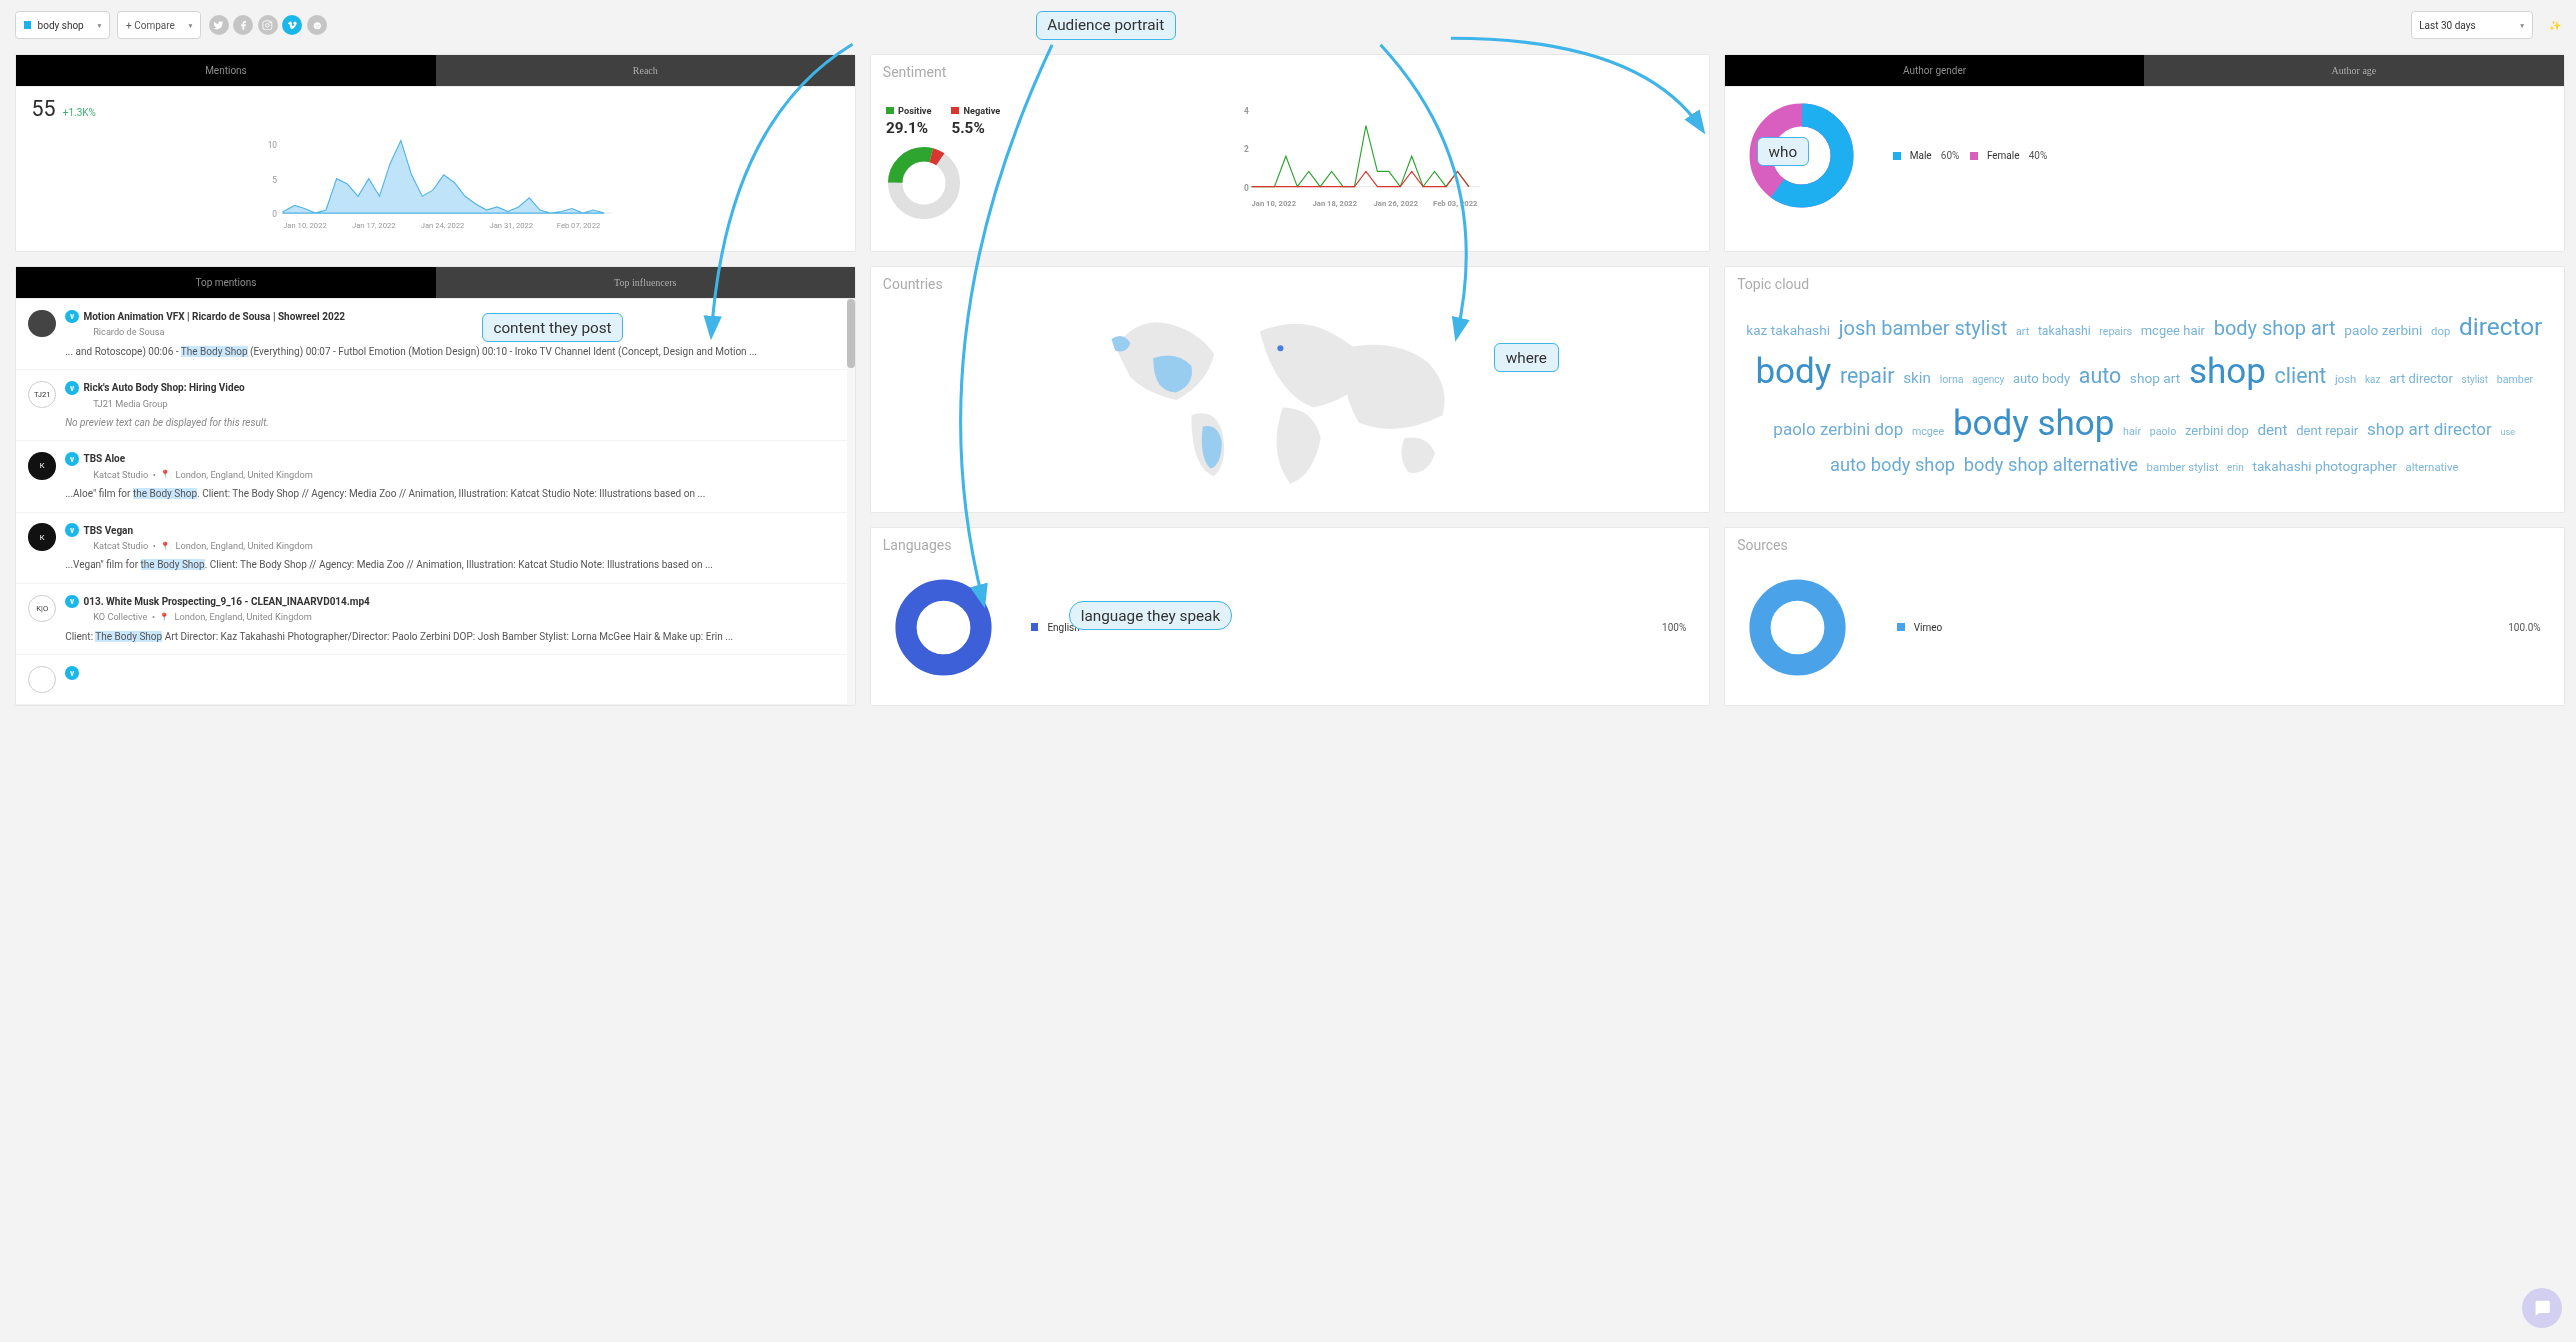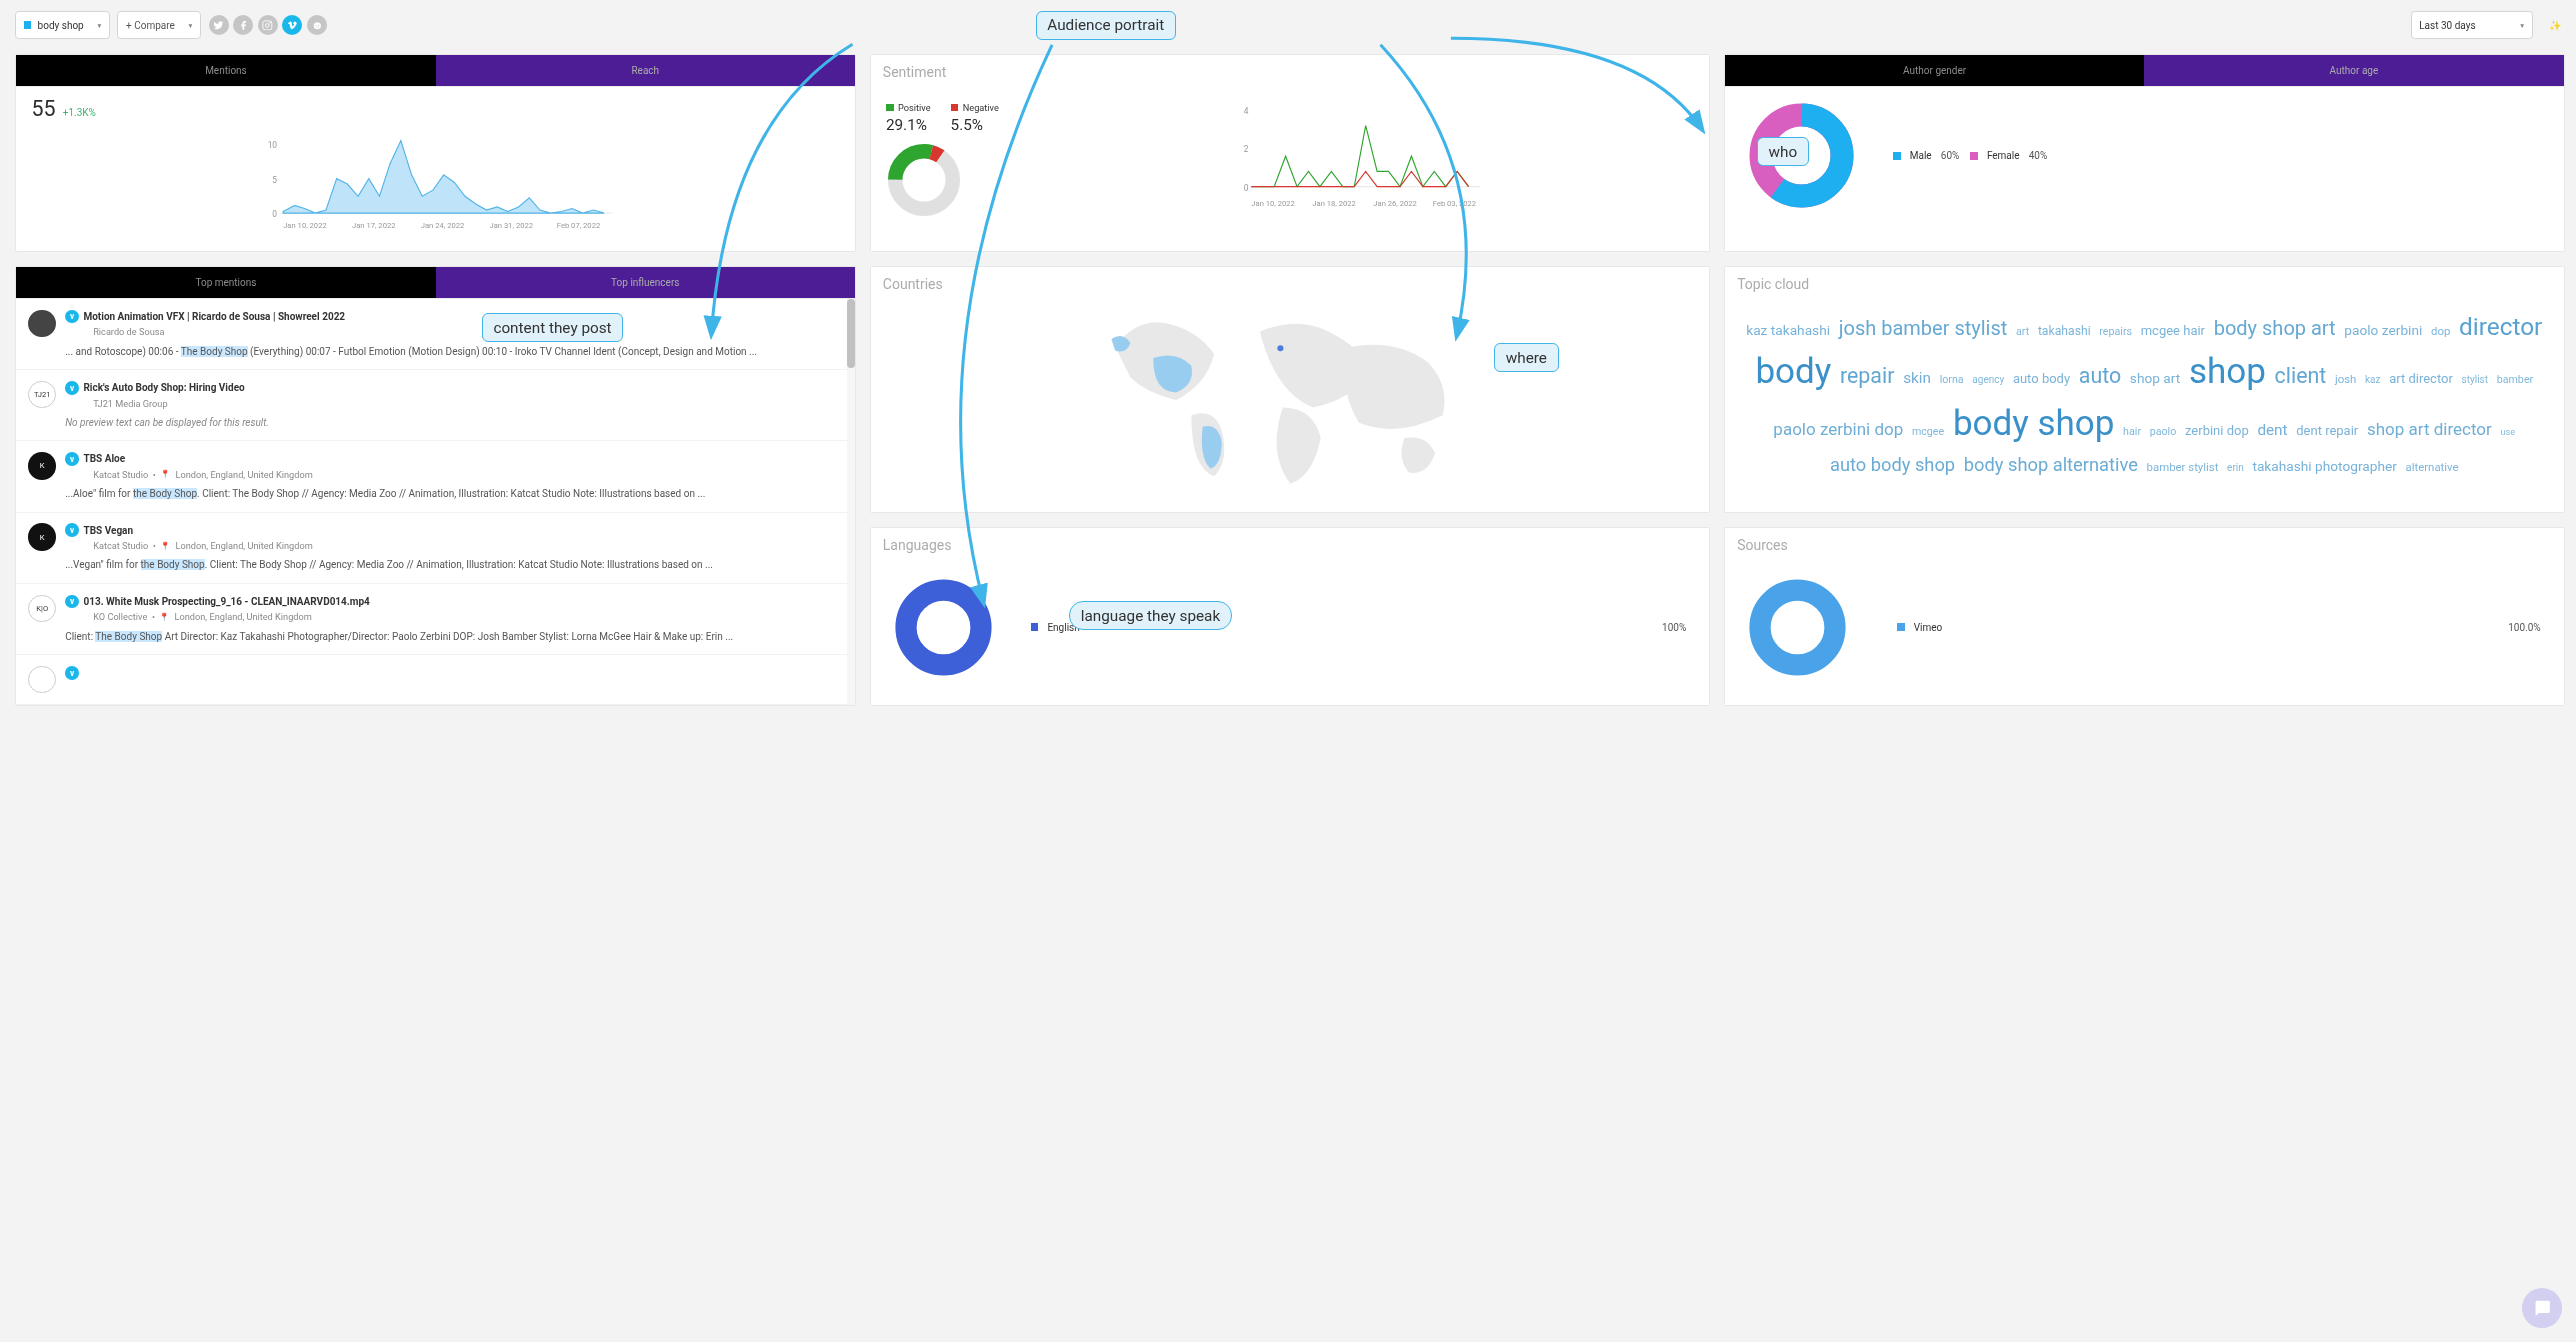--- a/index.html
+++ b/index.html
@@ -18,21 +18,21 @@
 .socials .sicon.active { background: #1ab7ea; }
 .top-right { margin-left: auto; }
 .sparkle { width: 18.3px; height: 18.3px; color: #b0b0b0; display: flex; align-items:center; justify-content:center; margin-left:6.1px;}
 
 
 .grid { display: grid; grid-template-columns: 1fr 1fr 1fr; gap: 13.7px; }
 .card { background: #fff; border: 0.8px solid #e7e7e7; border-radius: 1.5px; position: relative; }
 .tabs { display: flex; height: 32px; border-bottom: 0.8px solid #ececec; }
 .tab { flex:1; display:flex; align-items:center; justify-content:center; color:#acacac; font-size:10px; cursor:pointer; }
 .tab.active { background:#000000; color:#8c8c8c; font-weight:400; border-bottom: none; }
-.tab:not(.active){ background:#4c1d95; }
+.tab:not(.active){ background:#404040;font-family:Liberation Serif, serif; }
 .card-title { padding: 9.2px 12.2px; color: #acacac; font-size: 14px; }
 .card-body { padding: 9.2px 15.3px 15.3px; }
 
 
 .mentions-big { font-size: 21.4px; color: #2c2c2c; }
 .mentions-pct { font-size: 10px; color: #3cb371; margin-left: 4.6px; }
 .sparkline-wrap { position: relative; height: 107px; margin-top:7.6px;}
 
 
 .sent-head { display: flex; gap: 20px; margin-bottom: 7.6px; }
@@ -197,21 +197,21 @@
             <text x="210" y="130" font-size="10" fill="#999">Jan 24, 2022</text>
             <text x="300" y="130" font-size="10" fill="#999">Jan 31, 2022</text>
             <text x="388" y="130" font-size="10" fill="#999">Feb 07, 2022</text>
           </svg>
         </div>
       </div>
     </div>
 
     <div class="card">
       <div class="card-title">Sentiment</div>
-      <div class="card-body" style="display:flex;gap:23px;align-items:center;">
+      <div class="card-body" style="display:flex;gap:23px;align-items:flex-end;font-weight:bold;">
         <div>
           <div class="sent-head">
             <div class="sent-block">
               <div class="lbl">
                   <span class="dot" style="background:#2ea52e"></span>
                   <span>Positive</span>
                 </div>
               <div class="val">29.1%</div>
             </div>
             <div class="sent-block">

